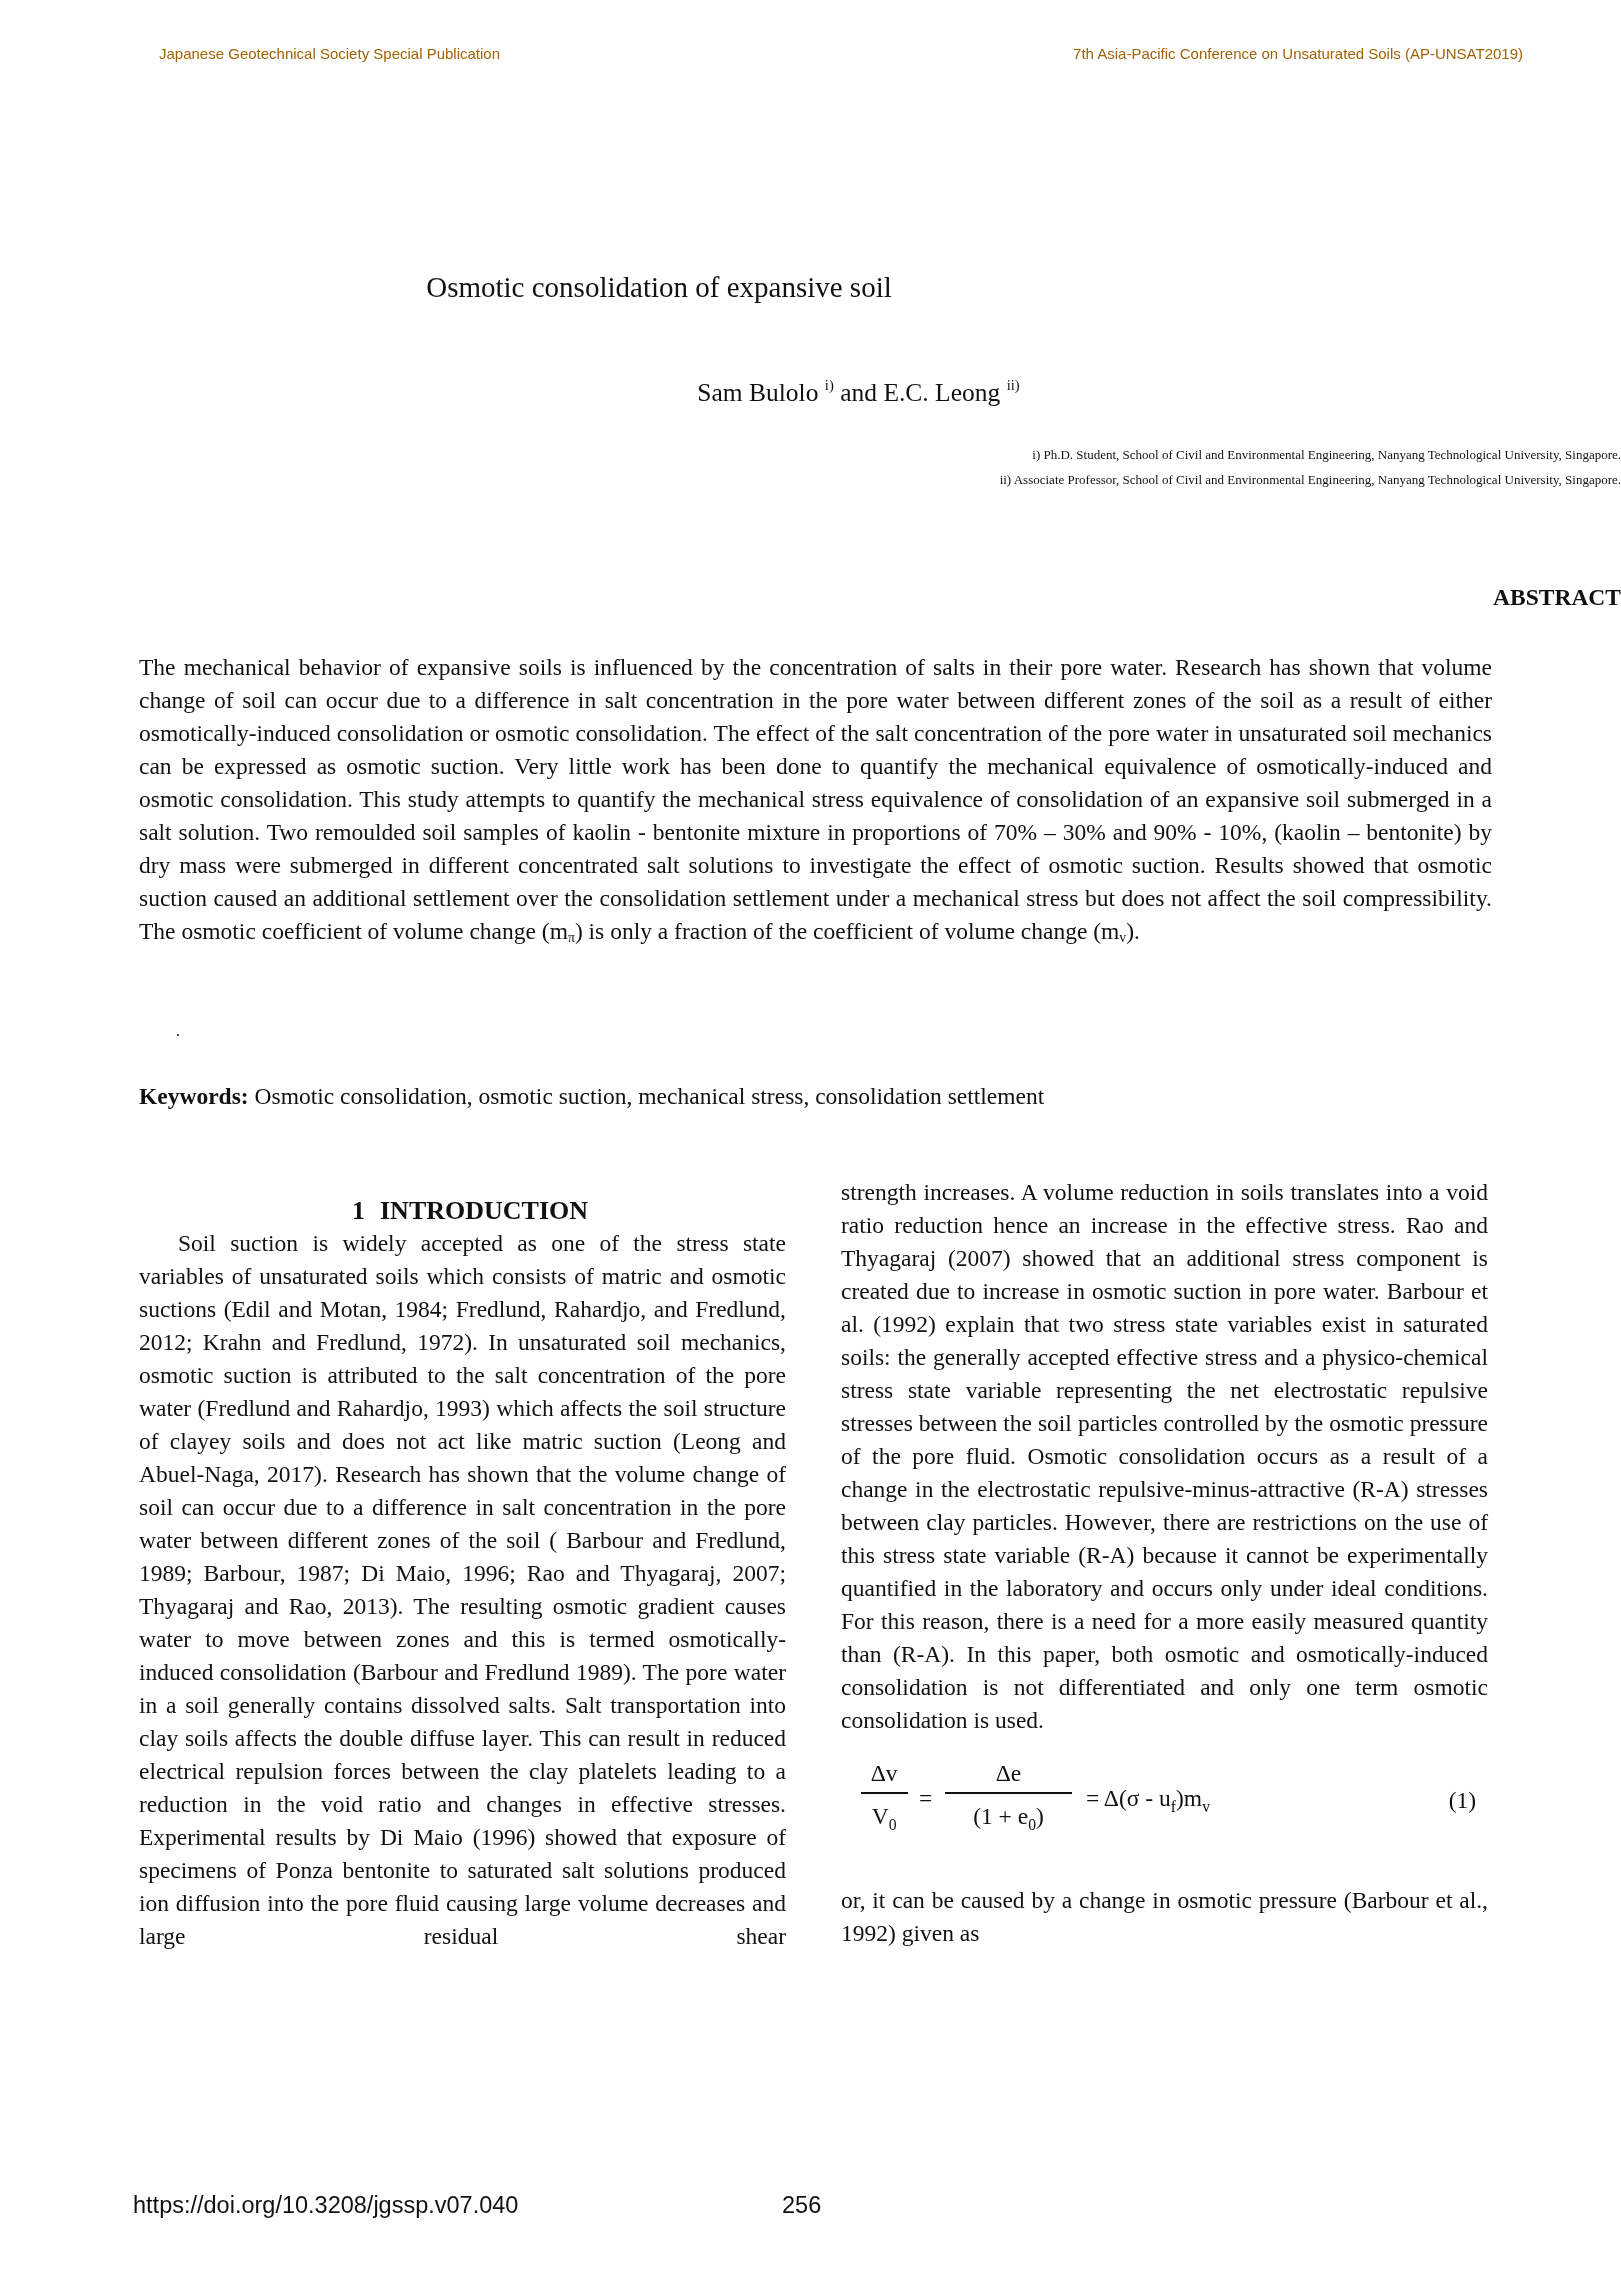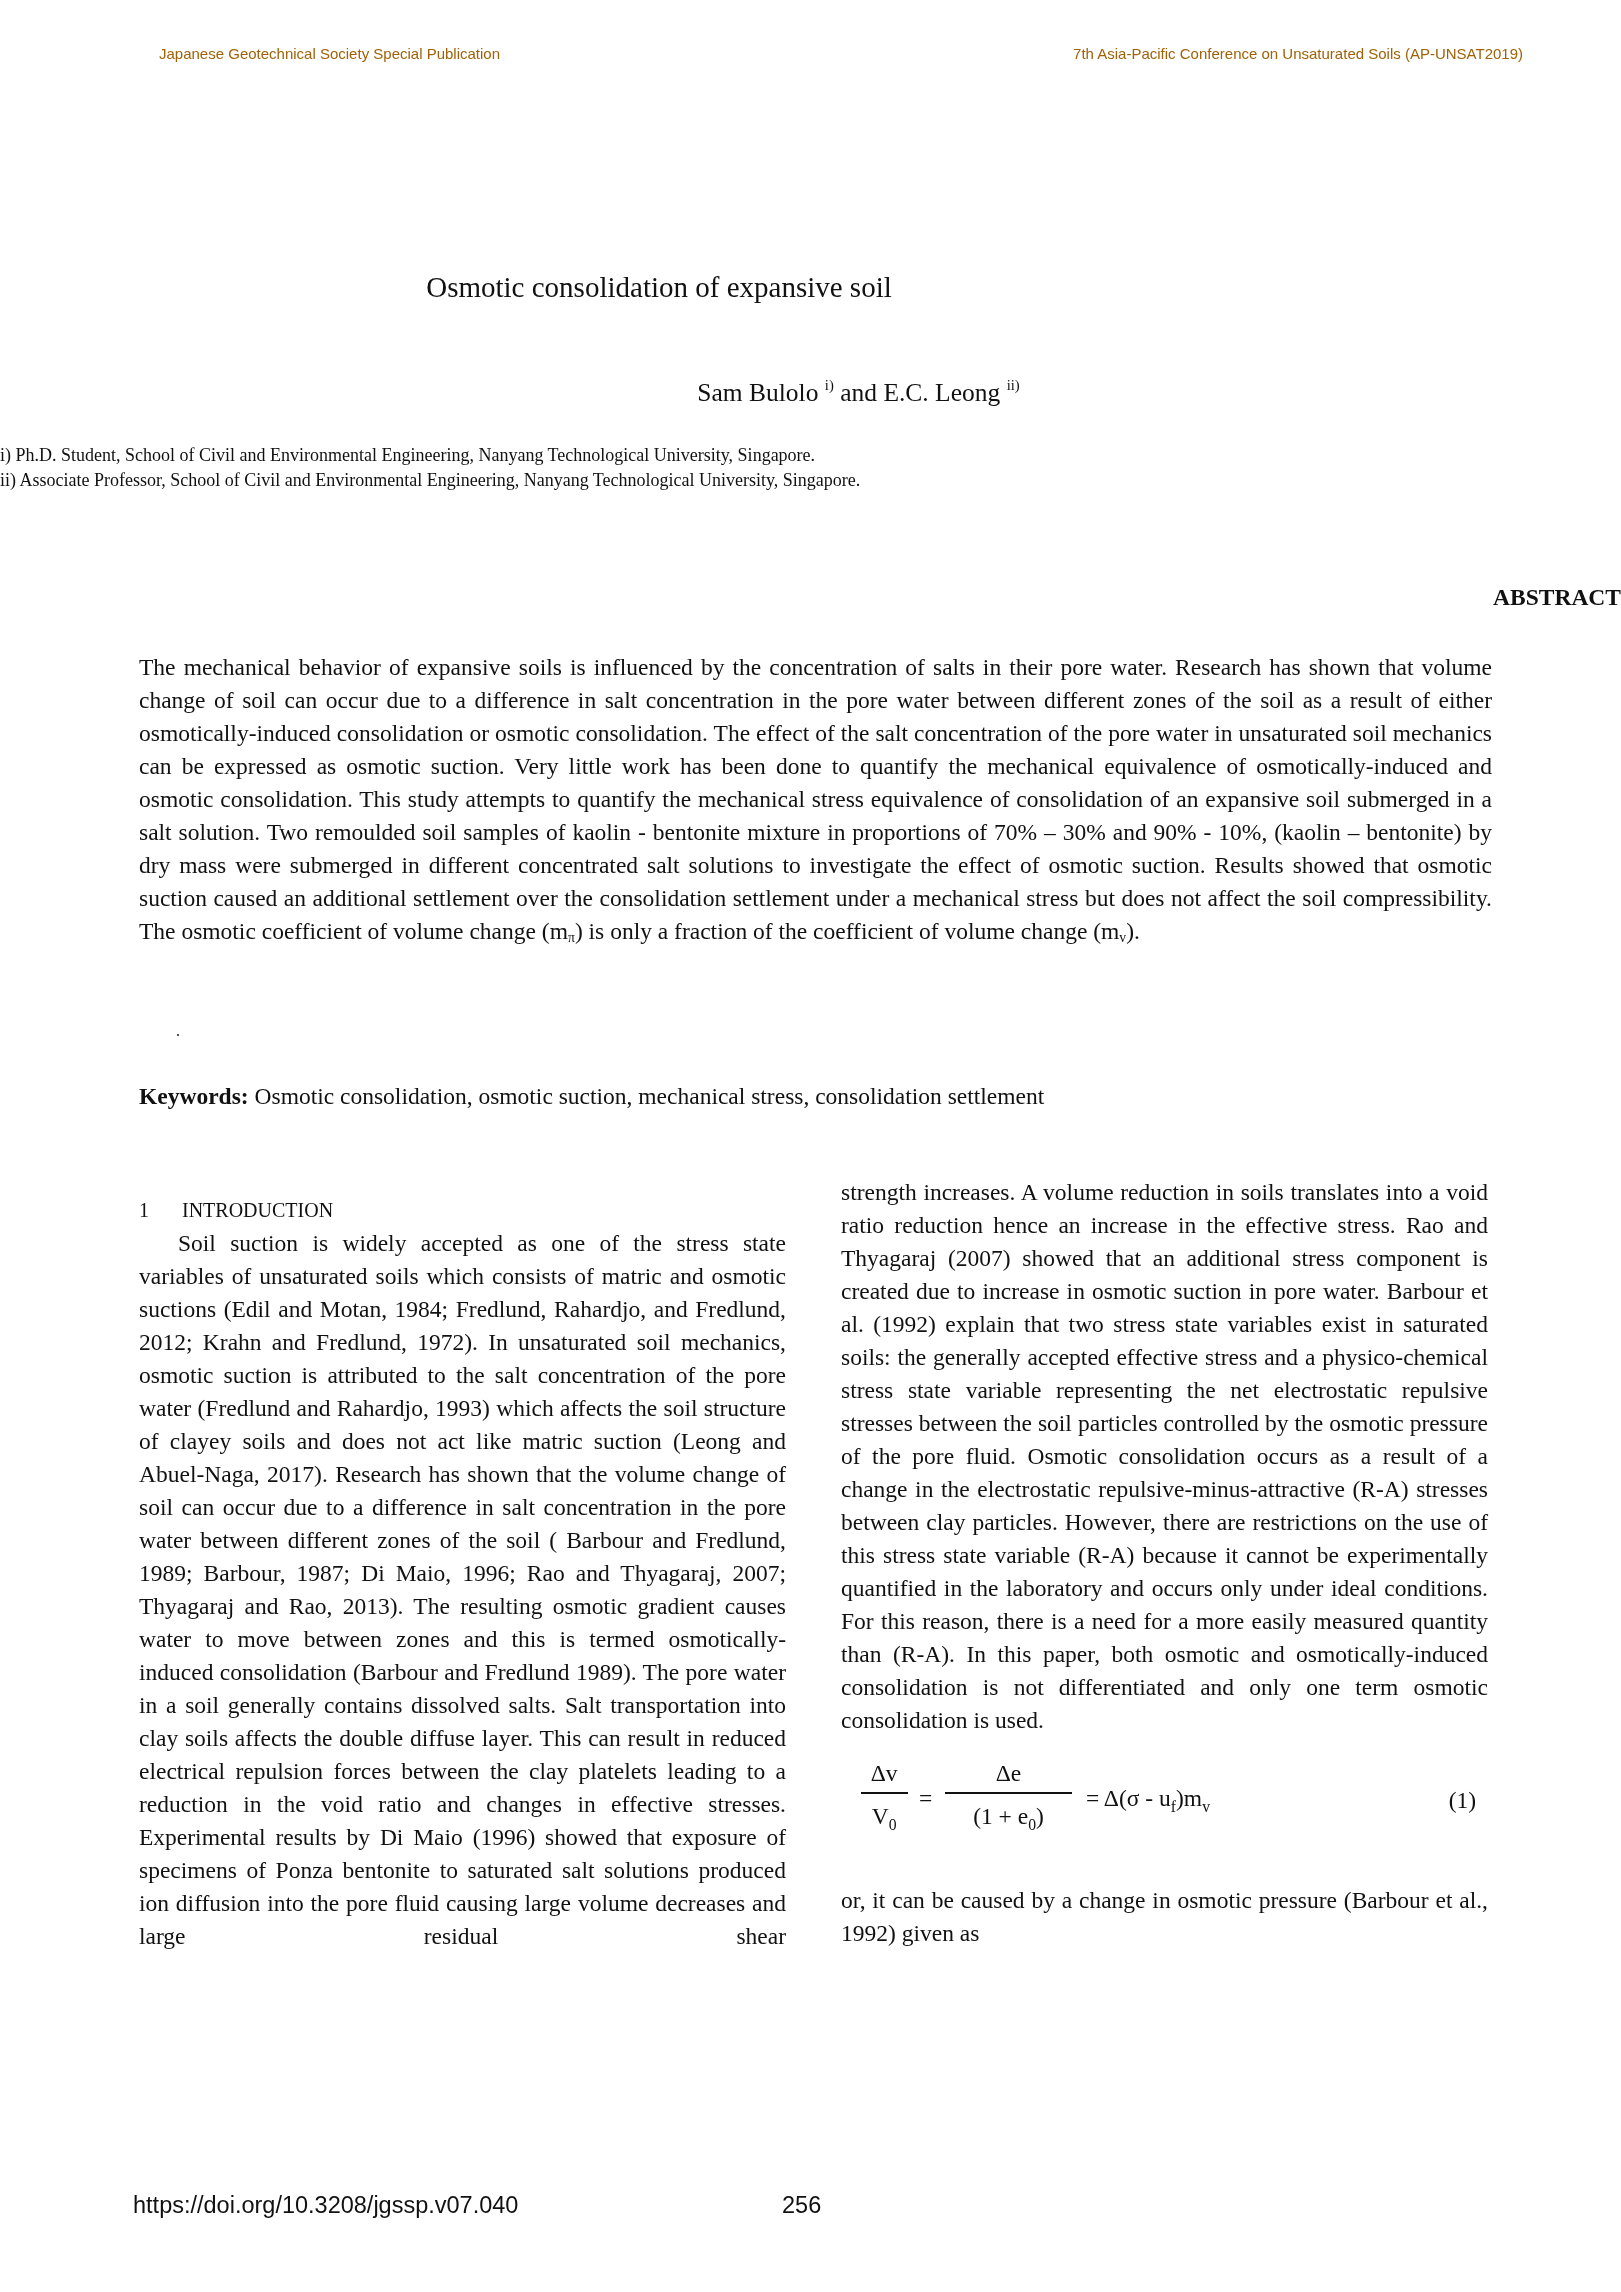--- a/index.html
+++ b/index.html
@@ -7,37 +7,37 @@
   .sans { font-family: "Liberation Sans", sans-serif; }
   .serif { font-family: "Liberation Serif", serif; }
 
   .running-header { position: absolute; top: 45px; font-size: 15px; color: #a16207; }
   #hdr-left { left: 159px; }
   #hdr-right { right: 98px; text-align: right; }
 
   .title { position: absolute; top: 271px; left: 0; width: 1318px; text-align: center; font-size: 29px; }
   .authors { position: absolute; top: 377px; left: 0; width: 1621px; text-align: center; font-size: 25.5px; padding-left: 48px; }
   .authors sup { font-size: 14.7px; vertical-align: 10.8px; }
-  .affils { position: absolute; top: 443px; left: 0; width: 1621px; text-align: left; font-size: 18px; line-height: 24.5px; }
+  .affils { position: absolute; top: 443px; left: 0; width: 1621px; text-align: right; font-size: 13px; line-height: 24.5px; }
 
   .abstract-heading { position: absolute; top: 584px; left: 0; width: 1621px; text-align: right; font-size: 23.5px; font-weight: bold; }
   .abstract-body { position: absolute; top: 651px; left: 139px; width: 1353px; font-size: 23.5px; line-height: 33px; text-align: justify; }
   .abstract-body p { margin: 0; }
   .abstract-body sub { font-size: 13.7px; vertical-align: -2.9px; }
   .stray-dot { position: absolute; top: 1022px; left: 176px; font-size: 15.7px; }
 
   .keywords { position: absolute; top: 1083px; left: 139px; font-size: 23.5px; }
   .keywords b { font-weight: bold; }
 
   .col { position: absolute; width: 647px; font-size: 23.5px; line-height: 33px; text-align: justify; }
   #col-left { left: 139px; top: 1194px; }
   #col-right { left: 841px; top: 1176px; }
   .col p { margin: 0; }
   .indent { text-indent: 39px; }
-  .section-heading { font-weight: normal; font-size: 20px; line-height: 33px; text-align: left; }
+  .section-heading { font-weight: bold; font-size: 26px; line-height: 33px; text-align: center; }
   .section-heading .num { display: inline-block; width: 43px; }
 
   .equation { position: relative; height: 108px; margin: 17.6px 0 21.6px 0; font-size: 23.5px; }
   .frac { position: absolute; top: 0; text-align: center; }
   .frac .num-part { display: block; height: 37px; line-height: 37px; }
   .frac .bar { display: block; height: 2.9px; background: #111; }
   .frac .den-part { display: block; height: 45px; line-height: 45px; }
   .eq-sign { position: absolute; top: 27.4px; }
   .eq-rhs { position: absolute; top: 27.4px; }
   .eq-rhs sub, .frac sub { font-size: 15.7px; vertical-align: -5.9px; }

